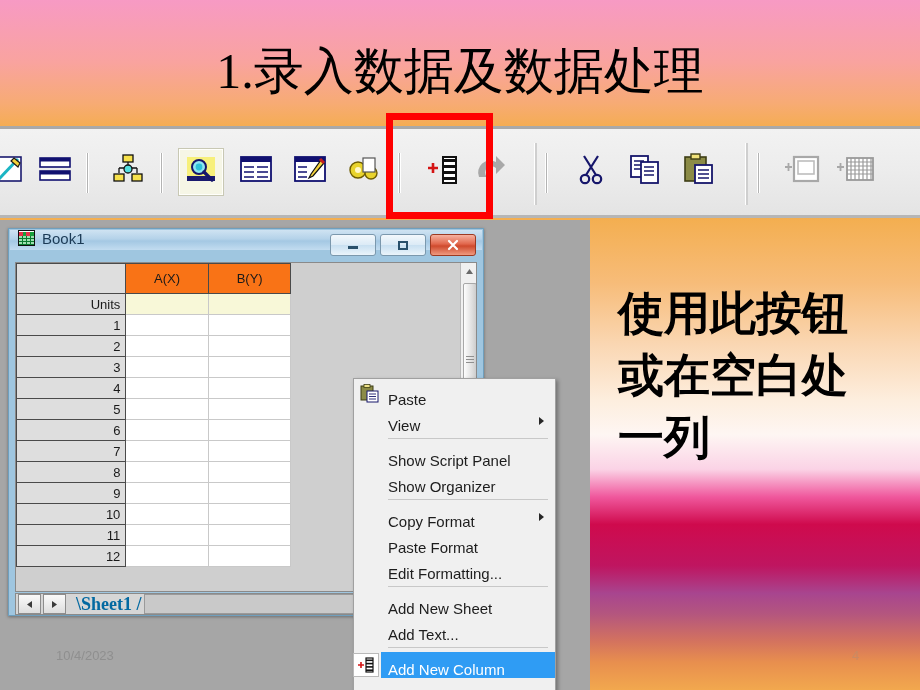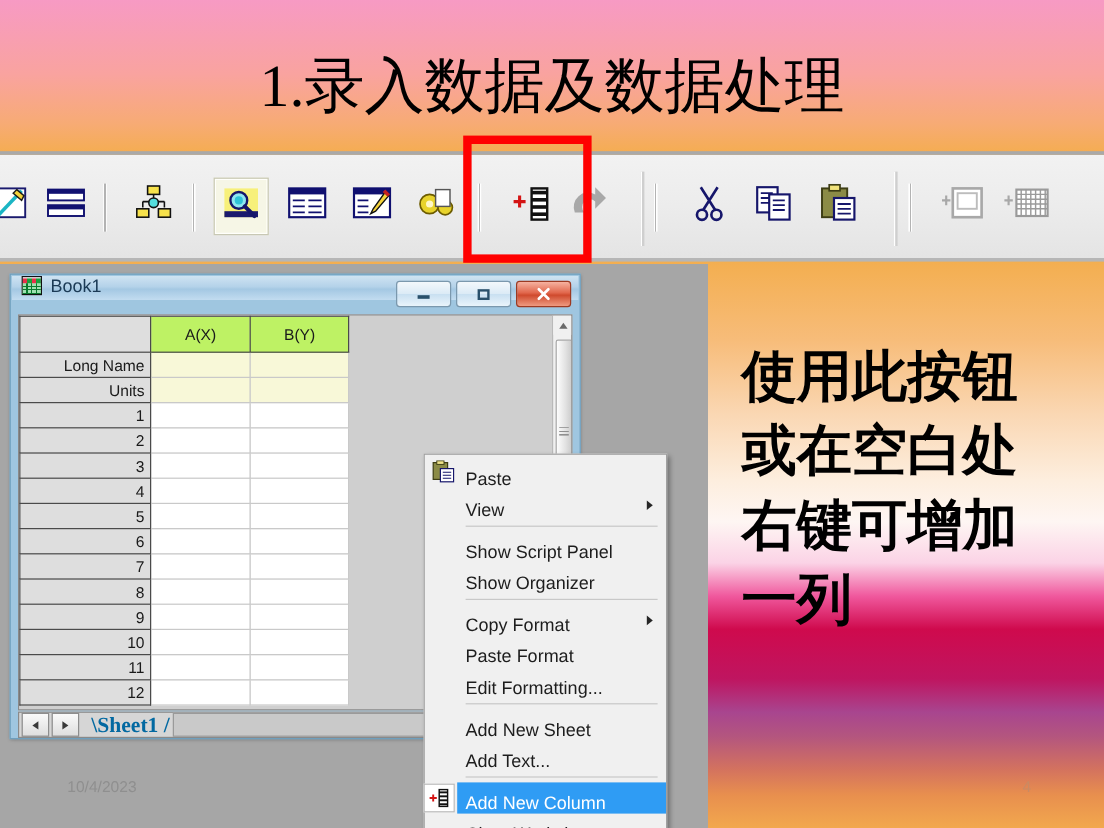--- a/index.html
+++ b/index.html
@@ -138,21 +138,21 @@
     overflow:hidden;
   }
   .sheet-inner{position:absolute;left:0;top:0;right:16px;bottom:0;background:#cfcfcf;}
   table.ws{border-collapse:collapse;table-layout:fixed;}
   table.ws td,table.ws th{
     font-family:"Liberation Sans", sans-serif;
     font-size:13px;color:#1a1a1a;font-weight:400;
     padding:0;height:21px;box-sizing:border-box;
   }
   .ws .hdr{
-    background:#bef264;border:1px solid #4a4a4a;text-align:center;height:30px;
+    background:#f97316;border:1px solid #4a4a4a;text-align:center;height:30px;
   }
   .ws .corner{background:#dedede;border:1px solid #4a4a4a;}
   .ws .rowhdr{
     background:#dedede;border:1px solid #4a4a4a;text-align:right;padding-right:5px;
   }
   .ws .meta{background:#f8f8d8;border:1px solid #c9c9c9;border-top:none;}
   .ws .cell{background:#ffffff;border:1px solid #c9c9c9;border-top:none;}
 
   
   .vscroll{
@@ -472,26 +472,20 @@
         <table class="ws">
           <thead>
             <tr>
               <th class="corner" style="width:110px;"></th>
               <th class="hdr" style="width:83px;">A(X)</th>
               <th class="hdr" style="width:83px;">B(Y)</th>
               <th style="width:170px;background:#cfcfcf;border:none;"></th>
             </tr>
           </thead>
           <tbody>
-            <tr>
-              <td class="rowhdr">Long Name</td>
-              <td class="meta"></td>
-              <td class="meta"></td>
-              <td style="background:#cfcfcf;border:none;"></td>
-            </tr>
             <tr>
               <td class="rowhdr">Units</td>
               <td class="meta"></td>
               <td class="meta"></td>
               <td style="background:#cfcfcf;border:none;"></td>
             </tr>
             <tr>
                 <td class="rowhdr">1</td>
                 <td class="cell"></td>
                 <td class="cell"></td>
@@ -672,20 +666,19 @@
     </div>
 
     <div class="ctx-item">
       <span>Clear Worksheet</span>
     </div>
   </div>
 
   <div class="note">
     <div>使用此按钮</div>
     <div>或在空白处</div>
-    <div>右键可增加</div>
     <div>一列</div>
   </div>
 
   <div class="footer-date">10/4/2023</div>
   <div class="footer-page">4</div>
 
 </div>
 
 </body></html>

